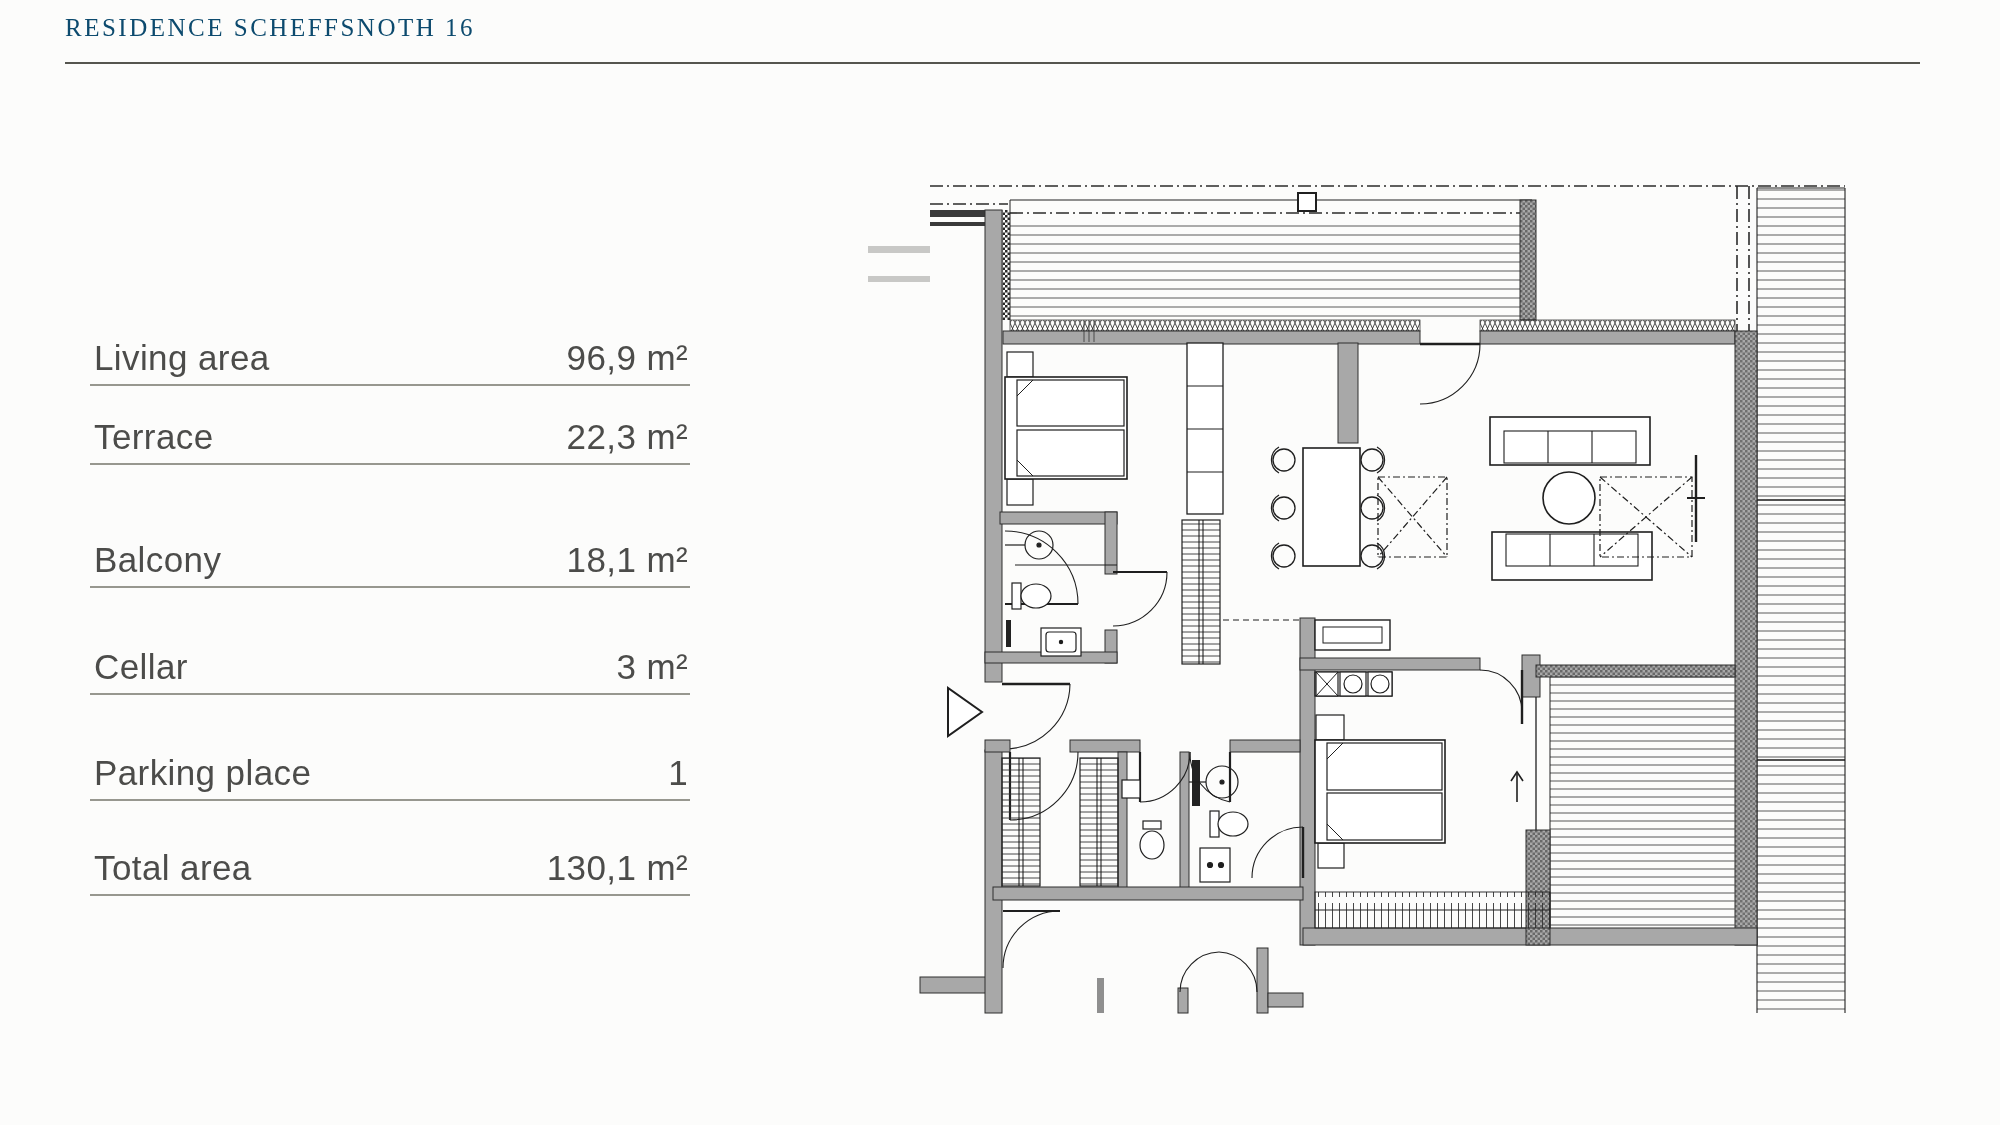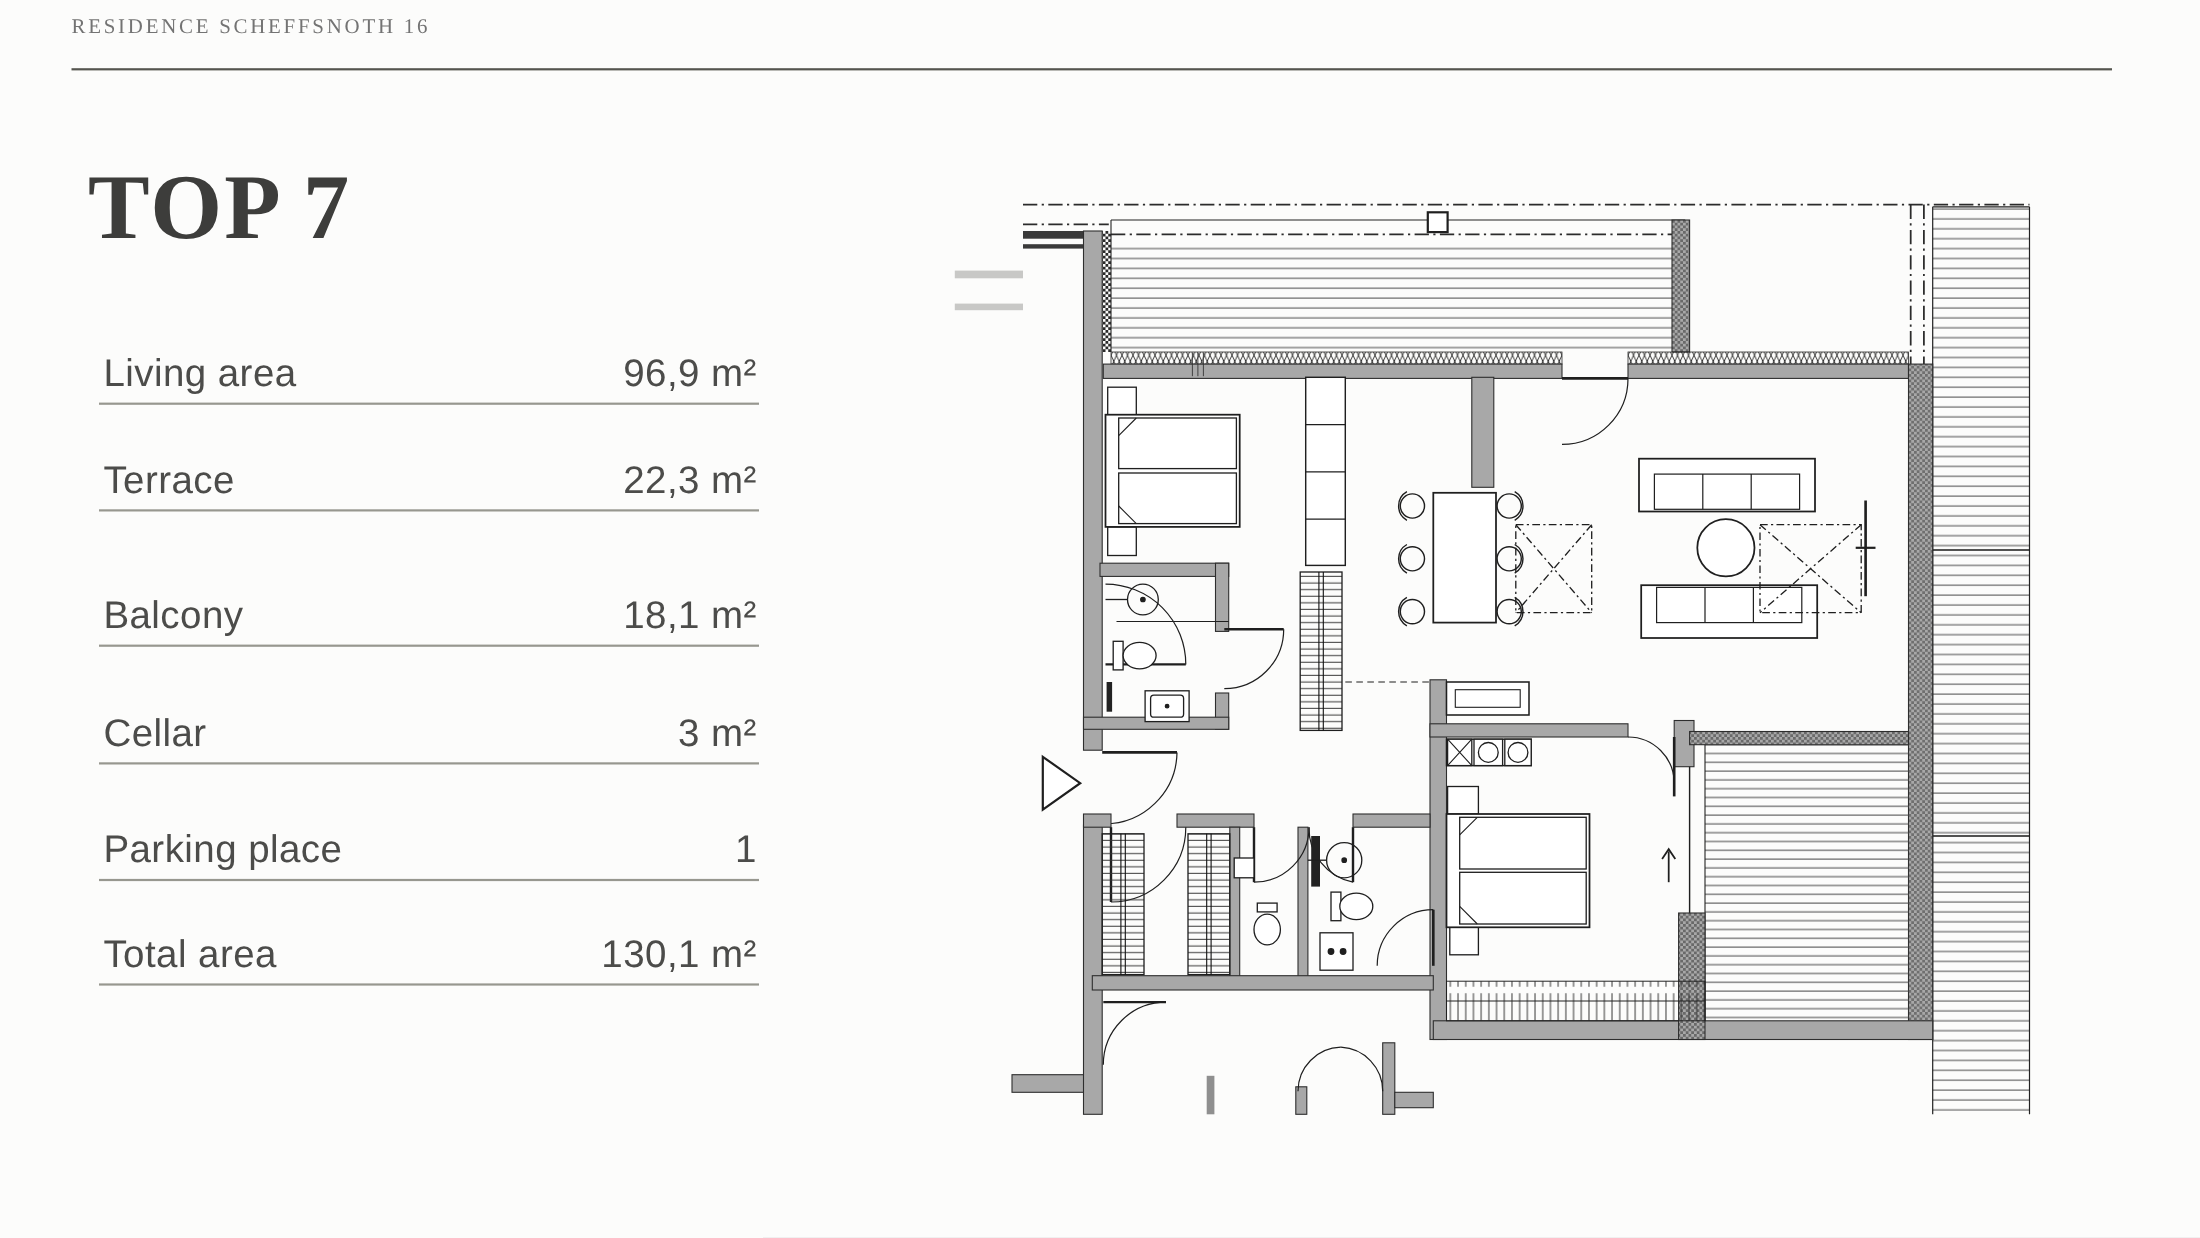--- a/index.html
+++ b/index.html
@@ -4,21 +4,21 @@
 <style>
   html,body{margin:0;padding:0;background:#e8e8e8;}
   .page{
     position:relative;width:2000px;height:1125px;margin:0 auto;
     background:#fcfcfb;overflow:hidden;
     font-family:"Liberation Sans", sans-serif;
   }
   .doc-header{
     position:absolute;left:65px;top:14px;
     font-family:"Liberation Serif", serif;
-    font-size:19px;letter-spacing:2.5px;color:#737373;font-weight:500;
+    font-size:25px;letter-spacing:2.5px;color:#0c4a6e;font-weight:500;
     white-space:nowrap;
   }
   .header-rule{
     position:absolute;left:65px;top:62px;width:1855px;height:2px;
     background:#55554f;
   }
   .unit-title{
     position:absolute;left:80px;top:140px;
     font-family:"Liberation Serif", serif;
     font-size:84px;font-weight:600;letter-spacing:2px;color:#3d3d3b;
@@ -26,32 +26,31 @@
   .specs{position:absolute;left:90px;top:0;width:600px;height:1125px;}
   .spec-row{
     position:absolute;left:0;width:600px;height:54px;
     border-bottom:2px solid #97978f;
     display:flex;justify-content:space-between;align-items:flex-end;
     padding-bottom:6px;box-sizing:content-box;
     font-size:35px;color:#4c4c4a;font-weight:300;letter-spacing:0.4px;
   }
   .spec-row .lbl{padding-left:4px;}
   .spec-row .val{padding-right:2px;}
-  .r0{top:306px}.r1{top:403px}.r2{top:526px}.r3{top:633px}.r4{top:739px}.r5{top:834px}
+  .r0{top:324px}.r1{top:403px}.r2{top:526px}.r3{top:633px}.r4{top:739px}.r5{top:834px}
   .plan-wrap{position:absolute;left:860px;top:180px;width:990px;height:845px;}
   svg{display:block}
 </style>
 </head>
 <body>
 
 <div class="page">
 
   <div class="doc-header">RESIDENCE SCHEFFSNOTH 16</div>
   <div class="header-rule"></div>
-  <div class="unit-title">TOP 7</div>
 
   <div class="specs">
     <div class="spec-row r0">
       <span class="lbl">Living area</span>
       <span class="val">96,9 m²</span>
     </div>
     <div class="spec-row r1">
       <span class="lbl">Terrace</span>
       <span class="val">22,3 m²</span>
     </div>

